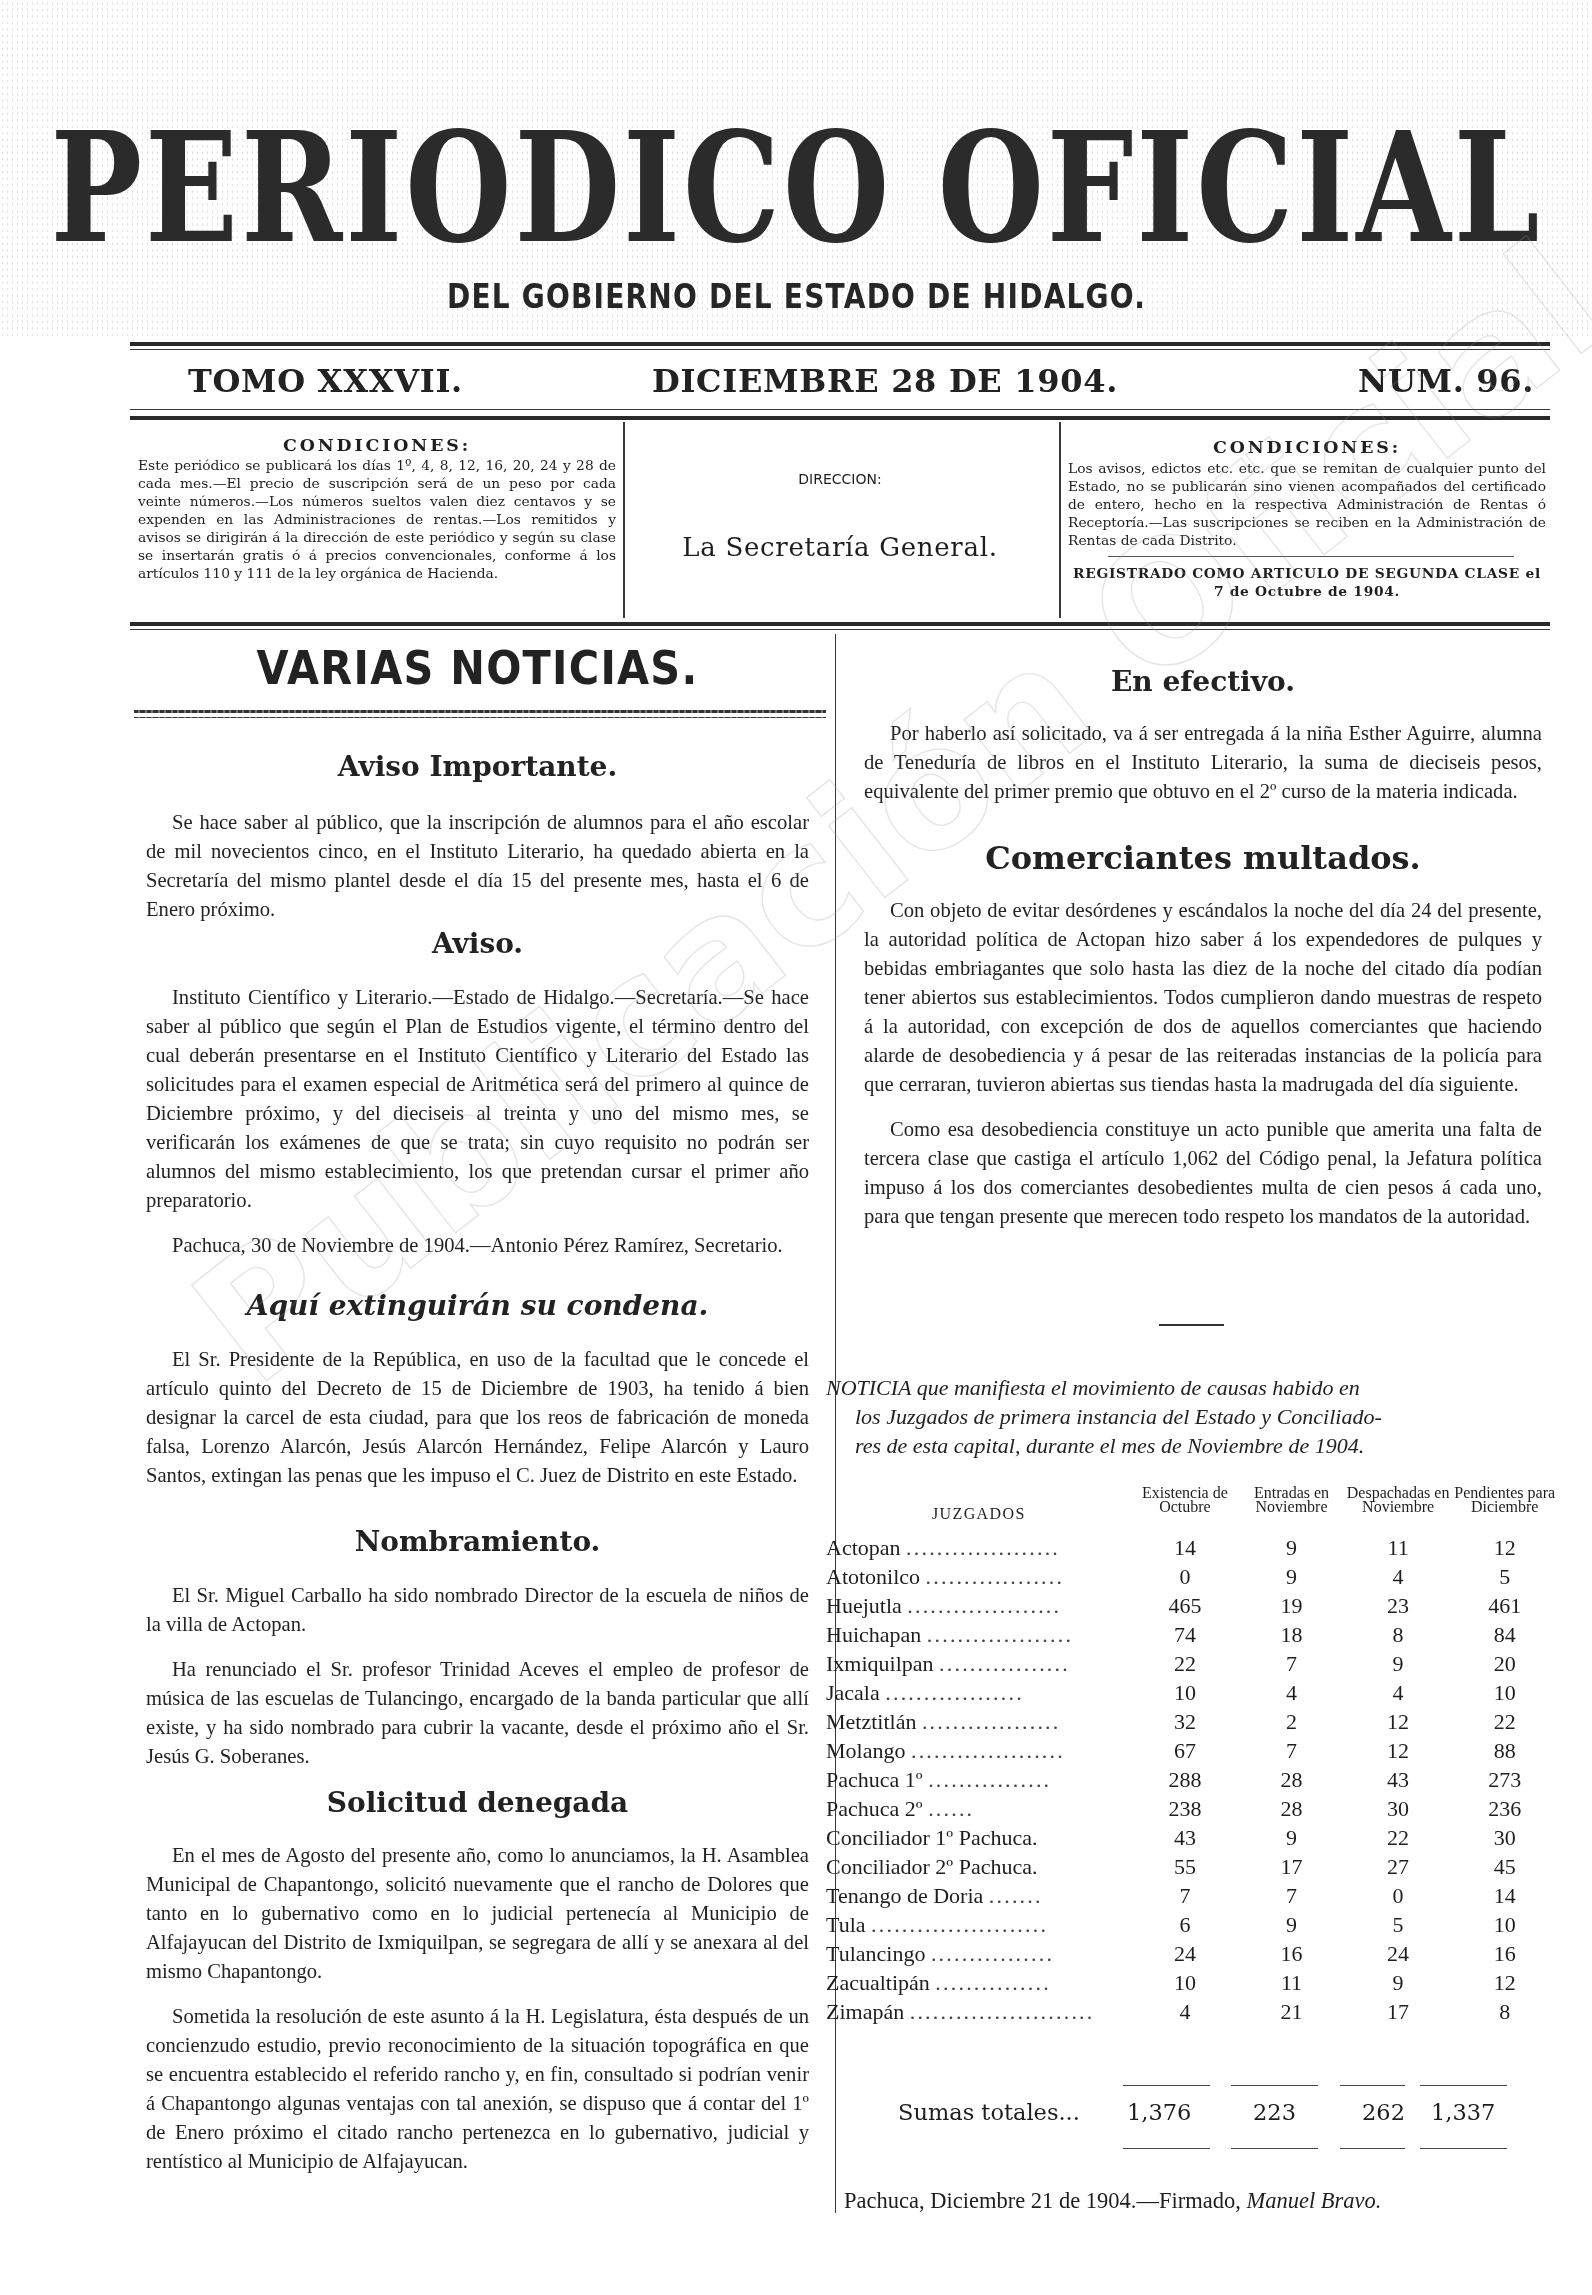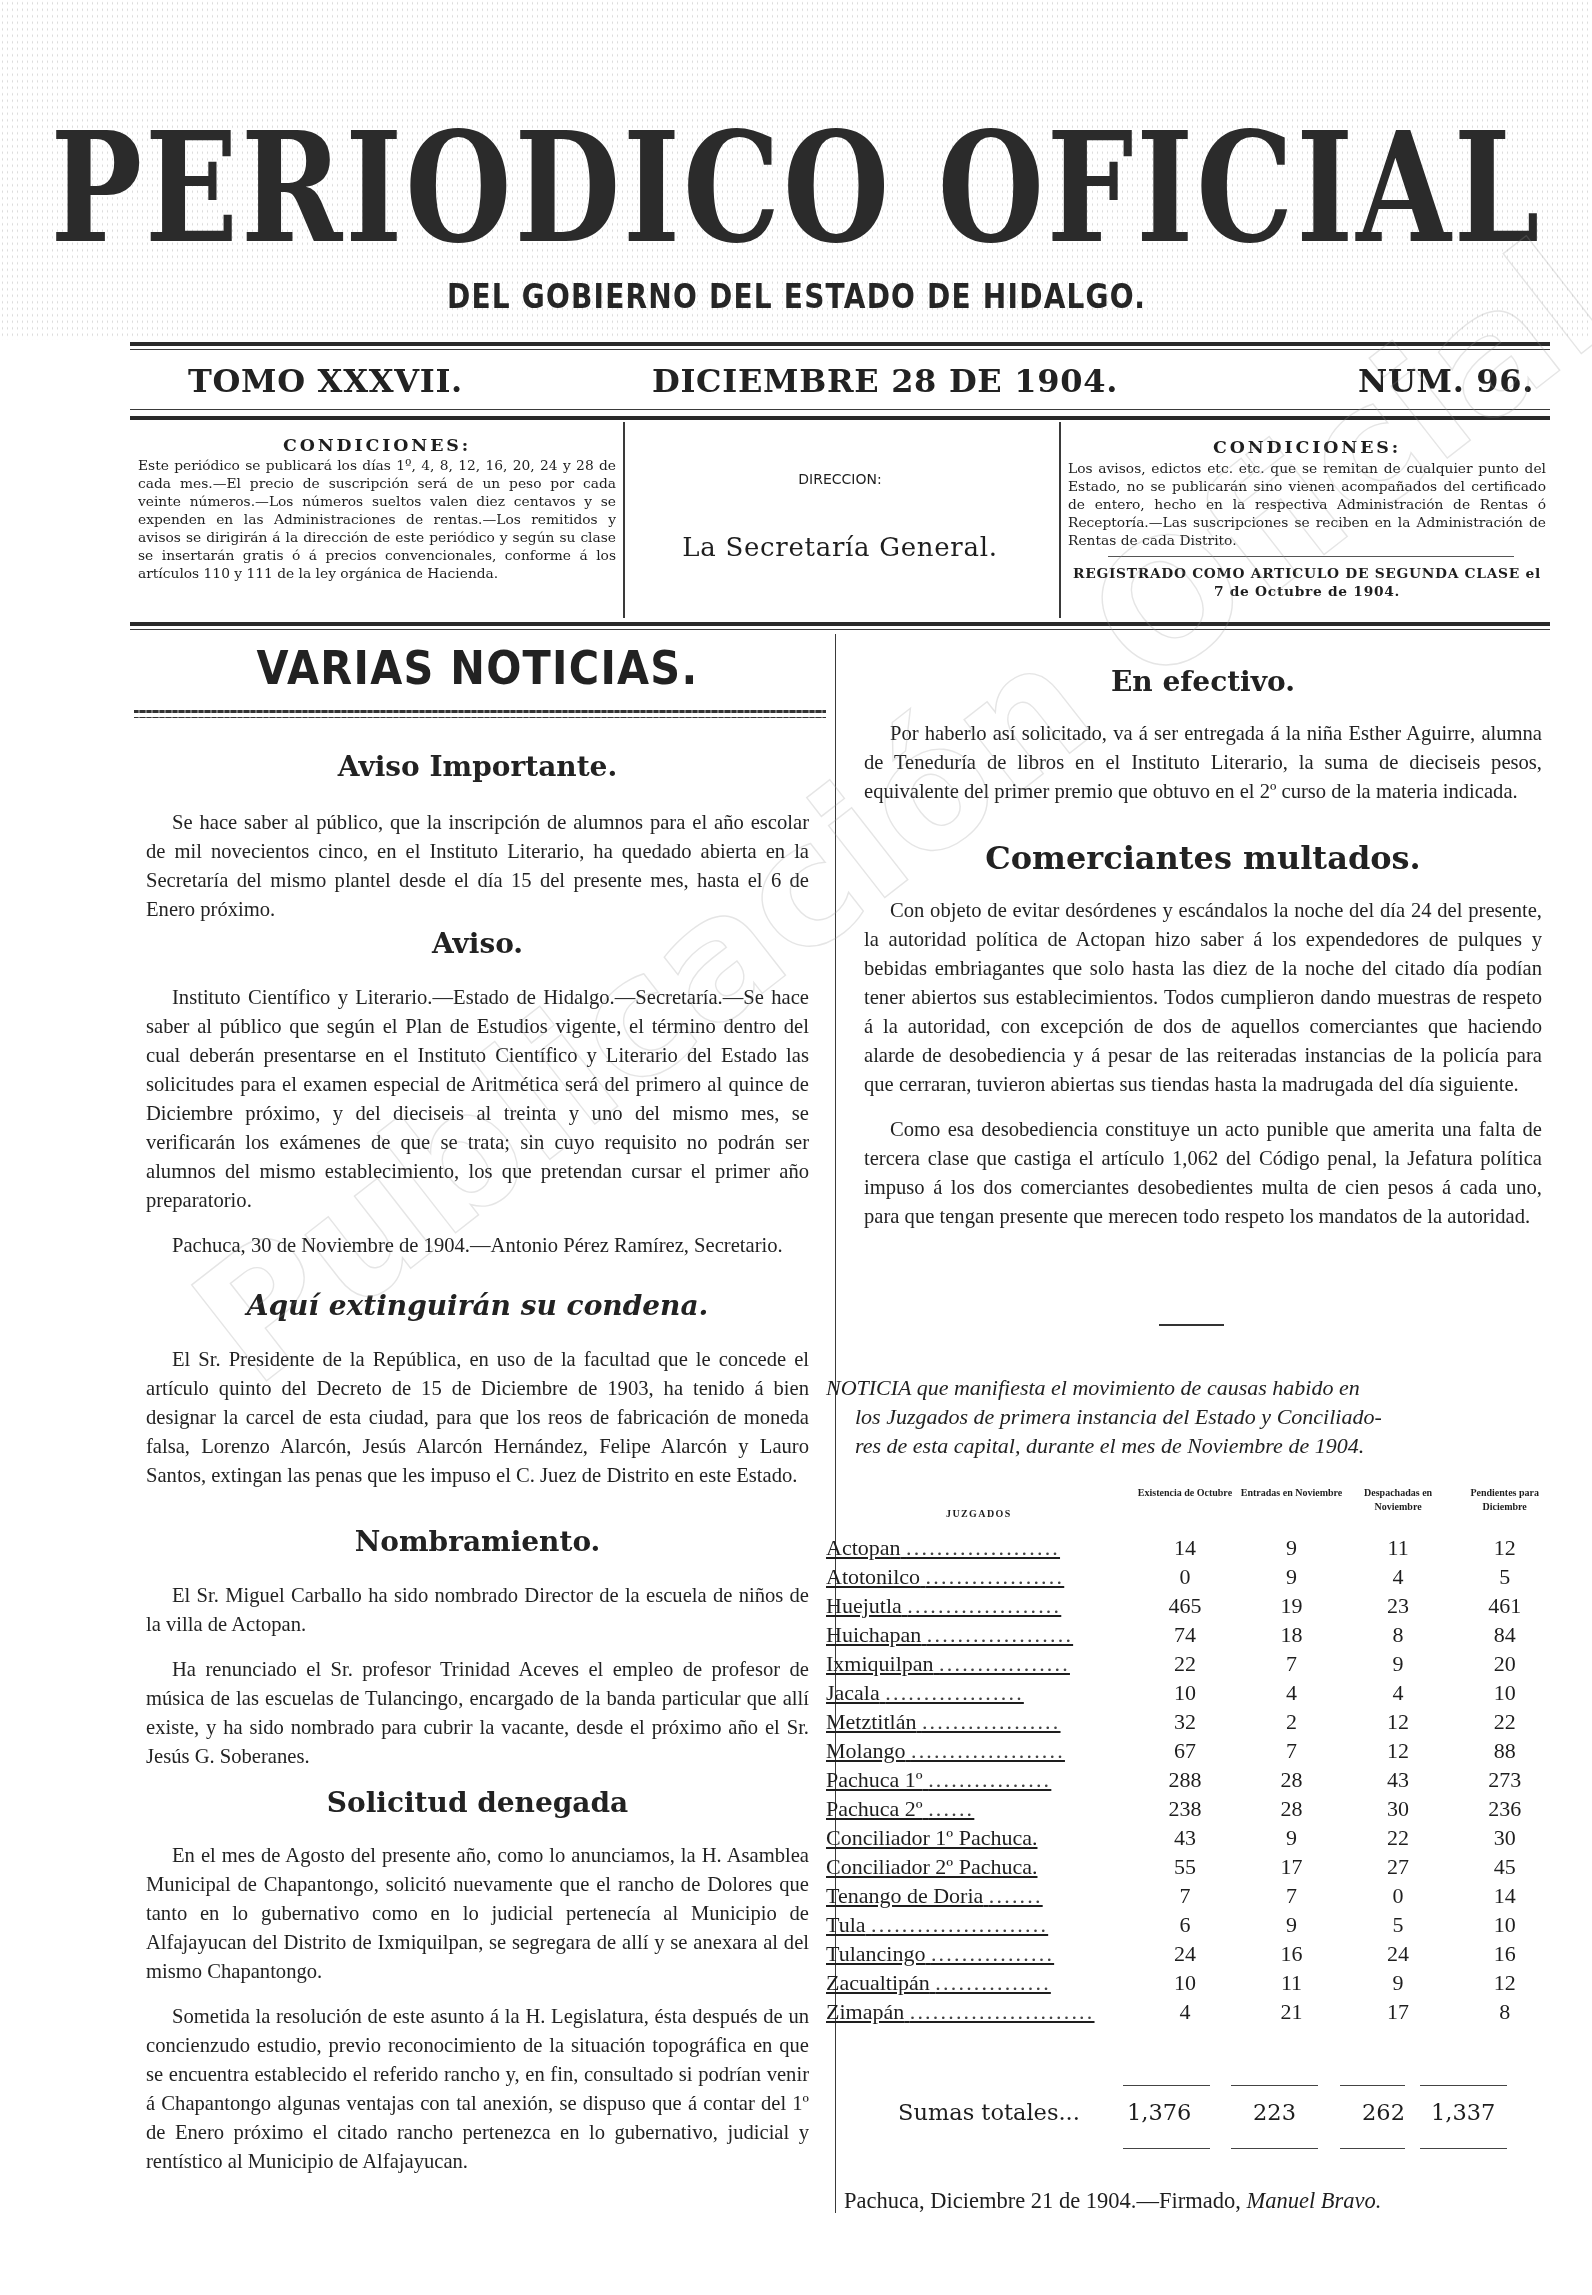--- a/index.html
+++ b/index.html
@@ -28,24 +28,24 @@
   .body-text p { margin:16px; text-indent:26px; }
   .big-head { position:absolute; left:130px; width:695px; top:641px; text-align:center;
               font-family:"DejaVu Sans",sans-serif; font-weight:bold; font-size:46px; letter-spacing:1.4px; color:#222;
               transform:scaleX(0.9); }
   .wavy { position:absolute; height:2.9px; background:repeating-linear-gradient(90deg,#333 0 4.3px,#777 4.3px 6.5px); }
   .noticia { position:absolute; left:826px; width:732px; top:1373px; font-style:italic; font-size:22px;
              line-height:29px; font-family:"Liberation Serif","DejaVu Serif",serif; color:#222; }
   .noticia .l2 { padding-left:29px; }
   table.juz { position:absolute; left:826px; top:1485px; width:732px; border-collapse:collapse;
               font-family:"Liberation Serif","DejaVu Serif",serif; }
-  table.juz th { font-weight:bold; font-size:10px; line-height:13.8px; text-align:center; vertical-align:top;
+  table.juz th { font-weight:normal; font-size:16px; line-height:13.8px; text-align:center; vertical-align:top;
                  padding-bottom:13px; }
   table.juz td { font-size:22px; height:29px; padding:0; }
-  table.juz td.name { width:304px; white-space:nowrap; overflow:hidden;text-decoration:underline; }
+  table.juz td.name { width:304px; white-space:nowrap; overflow:hidden; }
   table.juz td.num { text-align:center; width:106px; }
   .dots { color:#444; letter-spacing:2.2px; }
   .tot-rule { position:absolute; height:1.4px; background:#444; width:87px; }
   .sumas { position:absolute; top:2099px; left:826px; width:732px; font-size:22.5px; }
   .sumas span { position:absolute; }
   .sig { position:absolute; left:844px; top:2188px; font-size:22.5px; font-family:"Liberation Serif",serif; }
   .watermark { position:absolute; left:159px; top:1268px; font-size:167px; font-family:"DejaVu Sans",sans-serif;
                font-weight:bold; color:transparent; -webkit-text-stroke:1.4px rgba(150,150,150,0.25);
                transform: rotate(-38deg); transform-origin:left top; white-space:nowrap; pointer-events:none; }
 </style>

